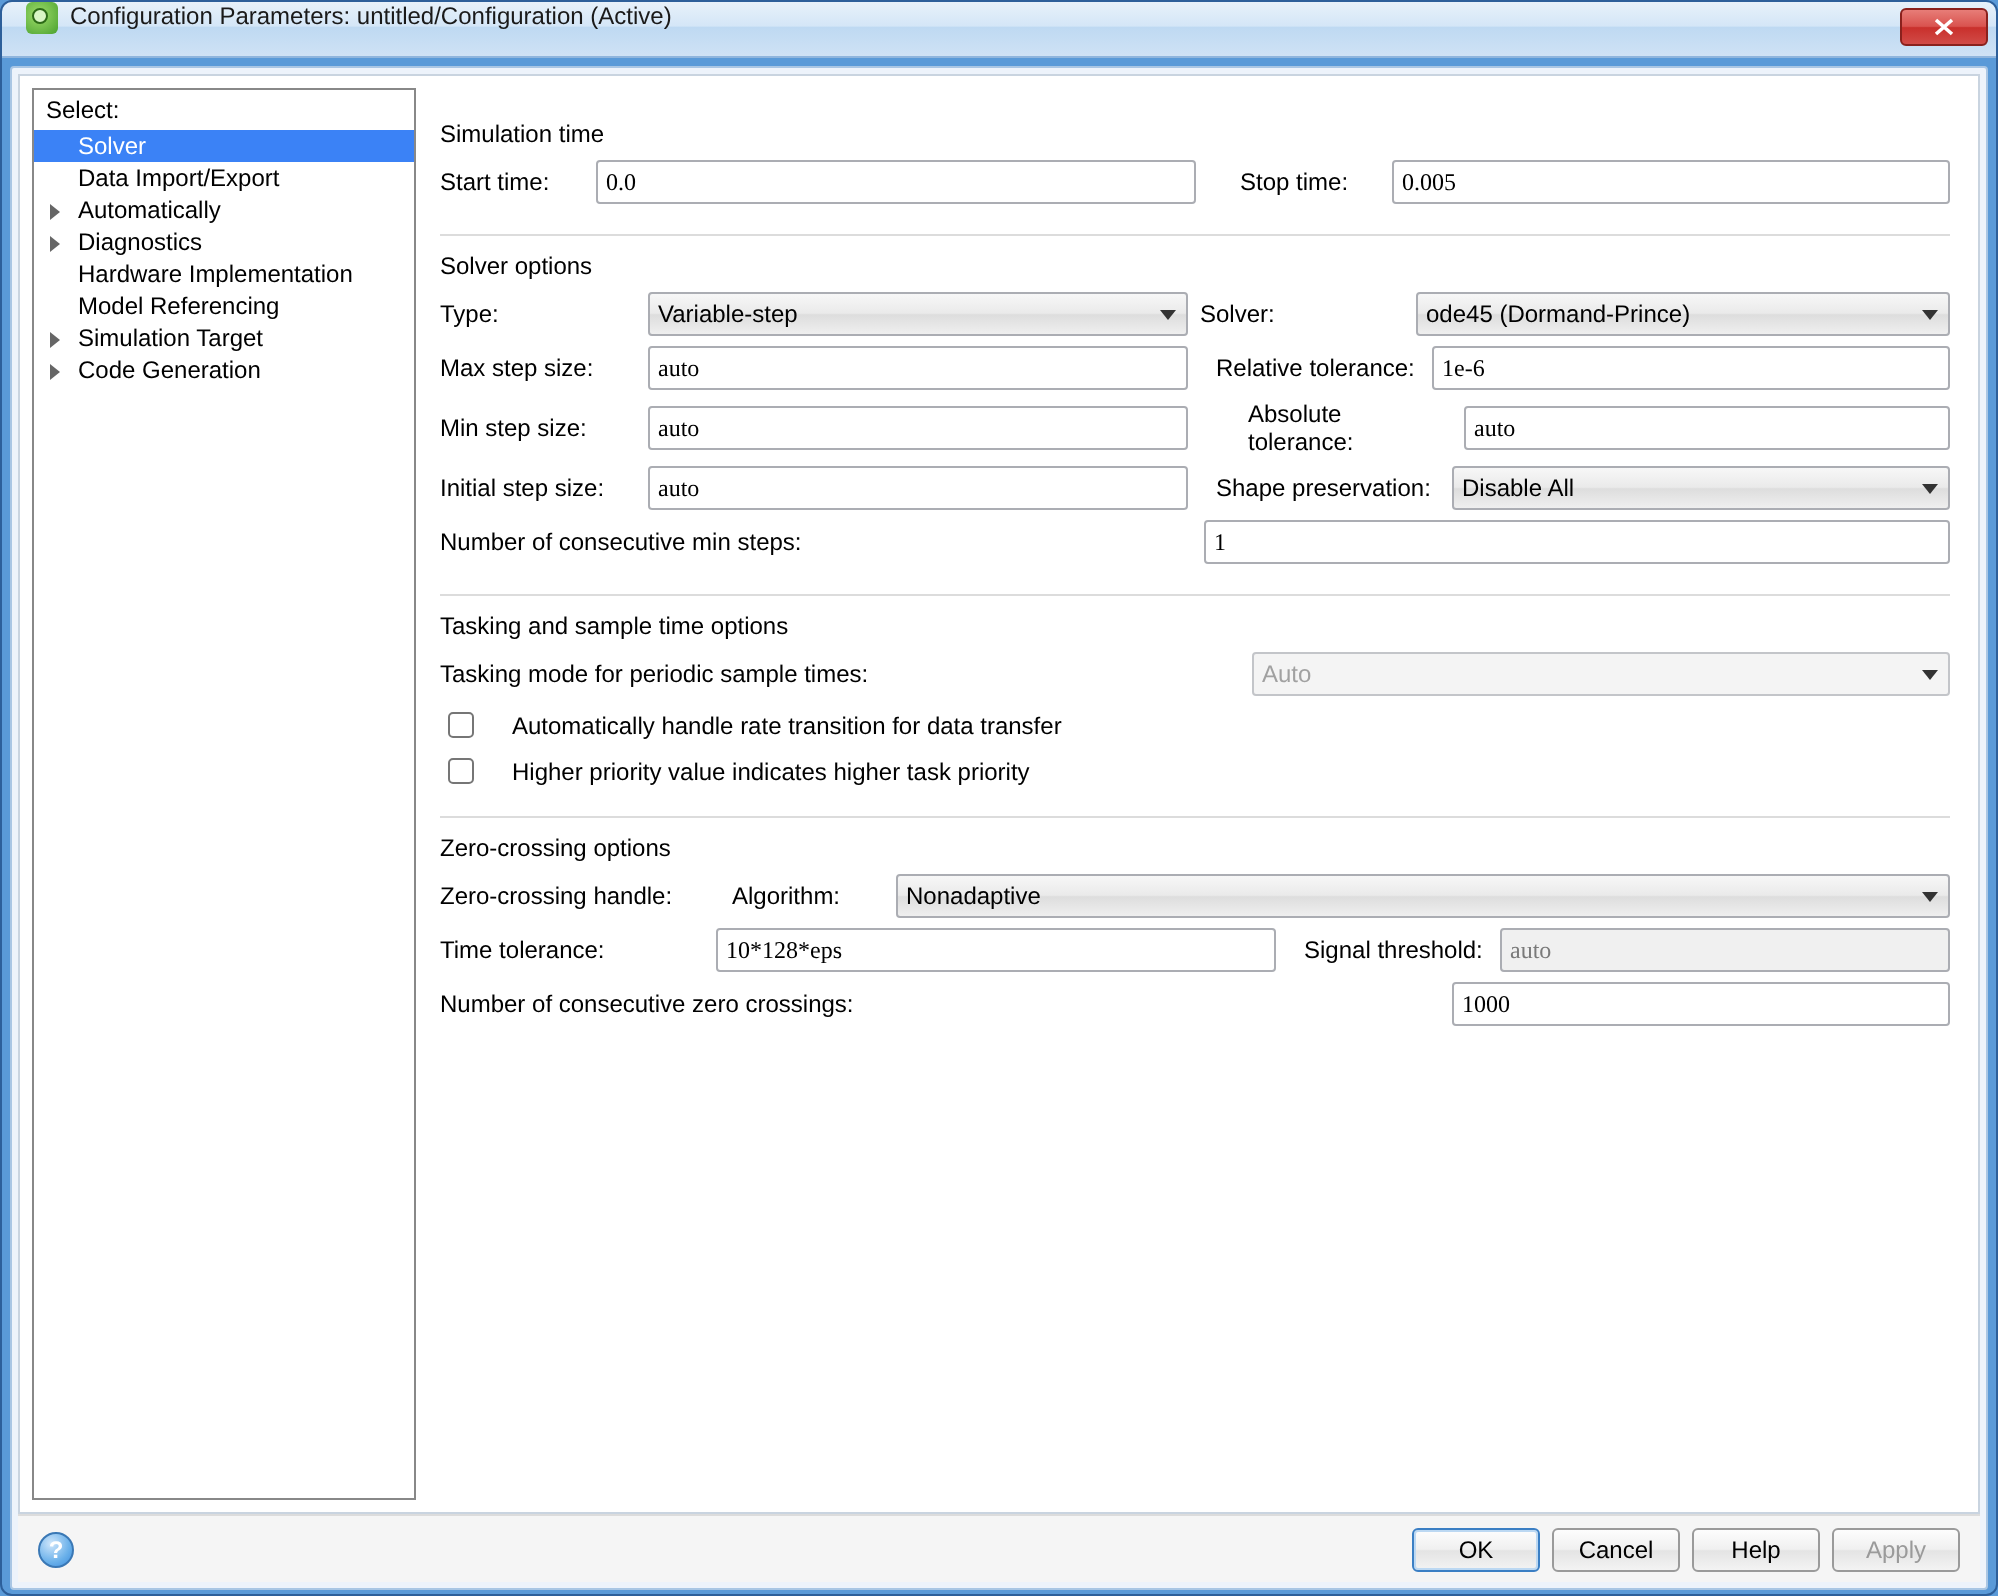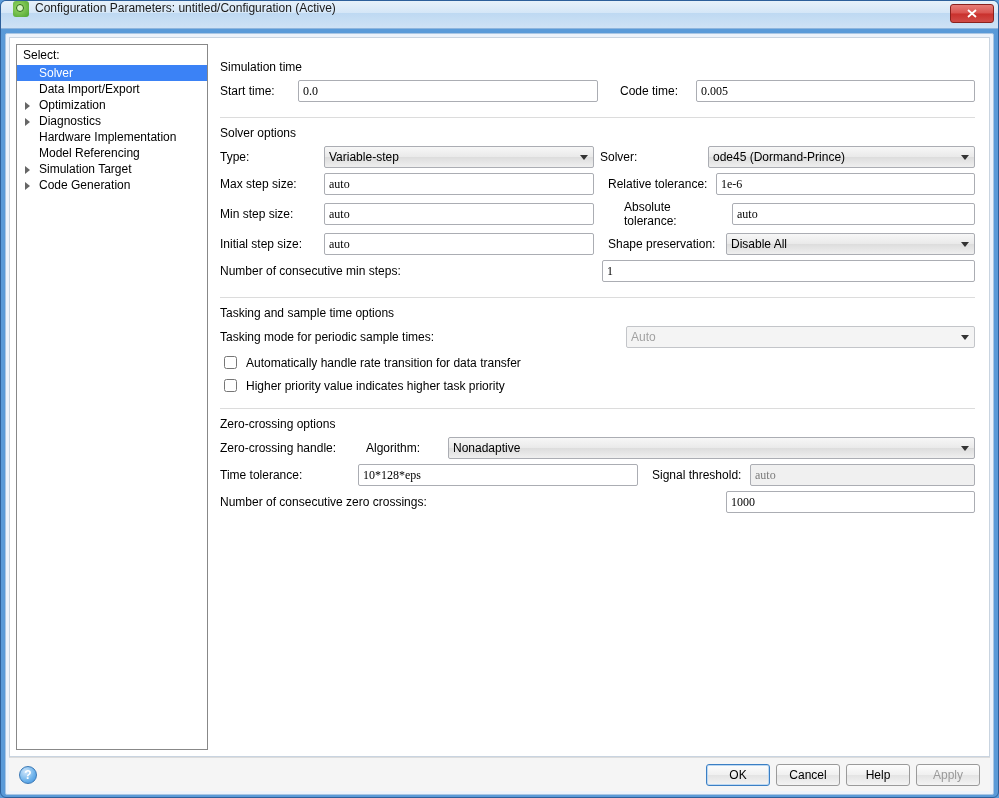--- a/index.html
+++ b/index.html
@@ -115,21 +115,21 @@
   .sel-wrap{position:relative; display:flex;}
   .sel-wrap::after{
     content:"";
     position:absolute; right:6px; top:50%; margin-top:-2px;
     width:0;height:0;
     border-left:4px solid transparent;
     border-right:4px solid transparent;
     border-top:5px solid #333;
     pointer-events:none;
   }
-  .chk { display:flex; align-items:center; gap:6px; margin:4px 0 3px 0;}
+  .chk { display:flex; align-items:center; gap:16px; margin:4px 0 3px 0;}
   .chk input{width:13px;height:13px;}
   .disabled { color:#7a7a7a; background:#f0f0f0;}
   .button-bar{
     height:34px; background:#f5f5f5;
     display:flex; align-items:center; justify-content:space-between;
     padding:0 10px;
     border-top:1px solid #dcdcdc;
   }
   .help-icon{
     width:18px;height:18px;border-radius:50%;
@@ -163,36 +163,36 @@
   </div>
 </div>
 
 <div class="outer">
   <div class="content">
 
     <div class="sidebar">
       <div class="sidebar-header">Select:</div>
       <div class="tree-item selected"><span>Solver</span></div>
       <div class="tree-item"><span>Data Import/Export</span></div>
-      <div class="tree-item expand"><span>Optimization</span></div>
+      <div class="tree-item expand"><span>Automatically</span></div>
       <div class="tree-item expand"><span>Diagnostics</span></div>
       <div class="tree-item"><span>Hardware Implementation</span></div>
       <div class="tree-item"><span>Model Referencing</span></div>
       <div class="tree-item expand"><span>Simulation Target</span></div>
       <div class="tree-item expand"><span>Code Generation</span></div>
     </div>
 
     <div class="main">
 
       <div class="group">
         <div class="group-title">Simulation time</div>
         <div class="row">
           <span class="lab col-l1" style="width:72px">Start time:</span>
           <input class="inp f1" style="flex: 0 0 300px;" value="0.0">
-          <span class="lab" style="width:70px;margin-left:16px">Code time:</span>
+          <span class="lab" style="width:70px;margin-left:16px">Stop time:</span>
           <input class="inp f1" value="0.005" style="">
         </div>
       </div>
 
       <div class="group">
         <div class="group-title">Solver options</div>
 
         <div class="row">
           <span class="lab col-l2" style="width:98px">Type:</span>
           <span class="sel-wrap" style="flex:0 0 270px">

